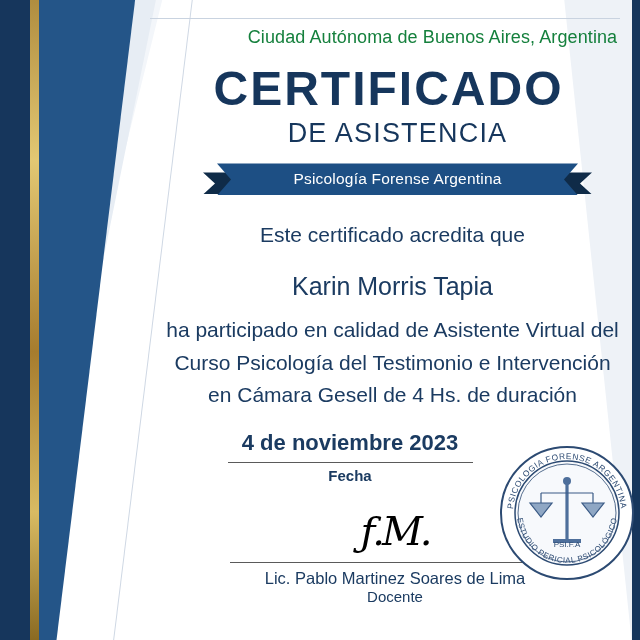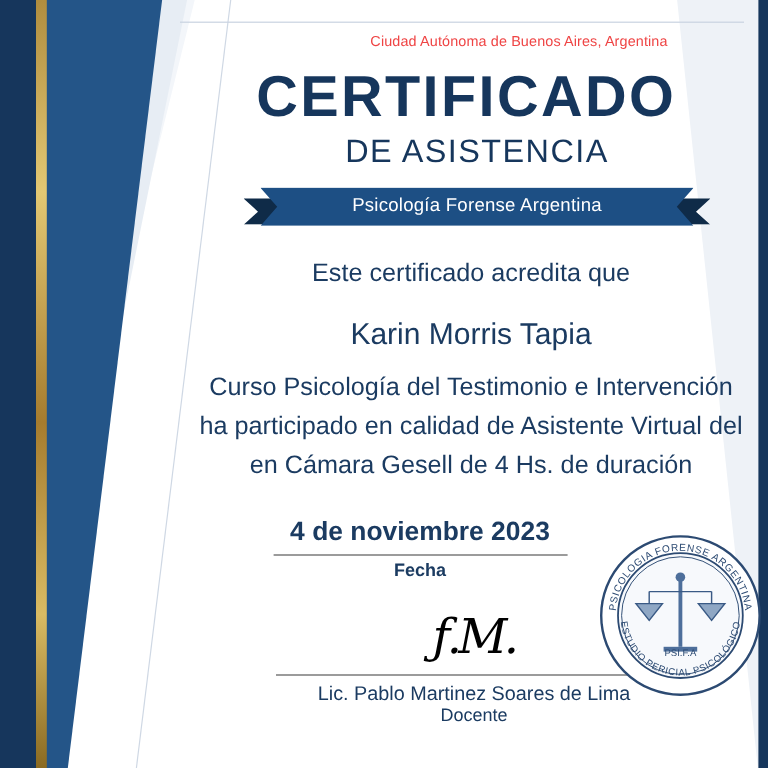--- a/index.html
+++ b/index.html
@@ -125,22 +125,22 @@
     top: 0;
     width: 485px;
     height: 640px;
     z-index: 5;
     text-align: center;
     color: #1b3b61;
   }
 
   .location {
     margin-top: 27px;
-    font-size: 12px;
-    color: #ef4444;
+    font-size: 18px;
+    color: #15803d;
     letter-spacing: 0.1px;
     white-space: nowrap;
     text-align: center;
     padding-left: 70px;
   }
 
   .title-main {
     margin-top: 16px;
     font-size: 48px;
     font-weight: bold;
@@ -323,22 +323,22 @@
       <div class="ribbon-tail-left"></div>
       <div class="ribbon-tail-right"></div>
       <div class="ribbon">
         <span class="ribbon-text">Psicología Forense Argentina</span>
       </div>
     </div>
 
     <div class="body-block">
       <div class="line-intro">Este certificado acredita que</div>
       <div class="line-name">Karin Morris Tapia</div>
+      <div class="line-body">ha participado en calidad de Asistente Virtual del</div>
       <div class="line-body">Curso Psicología del Testimonio e Intervención</div>
-      <div class="line-body">ha participado en calidad de Asistente Virtual del</div>
       <div class="line-body">en Cámara Gesell de 4 Hs. de duración</div>
     </div>
 
     <div class="date-block">
       <div class="date-value">4 de noviembre 2023</div>
       <div class="date-rule"></div>
       <div class="date-label">Fecha</div>
     </div>
 
     <div class="signature-block">

